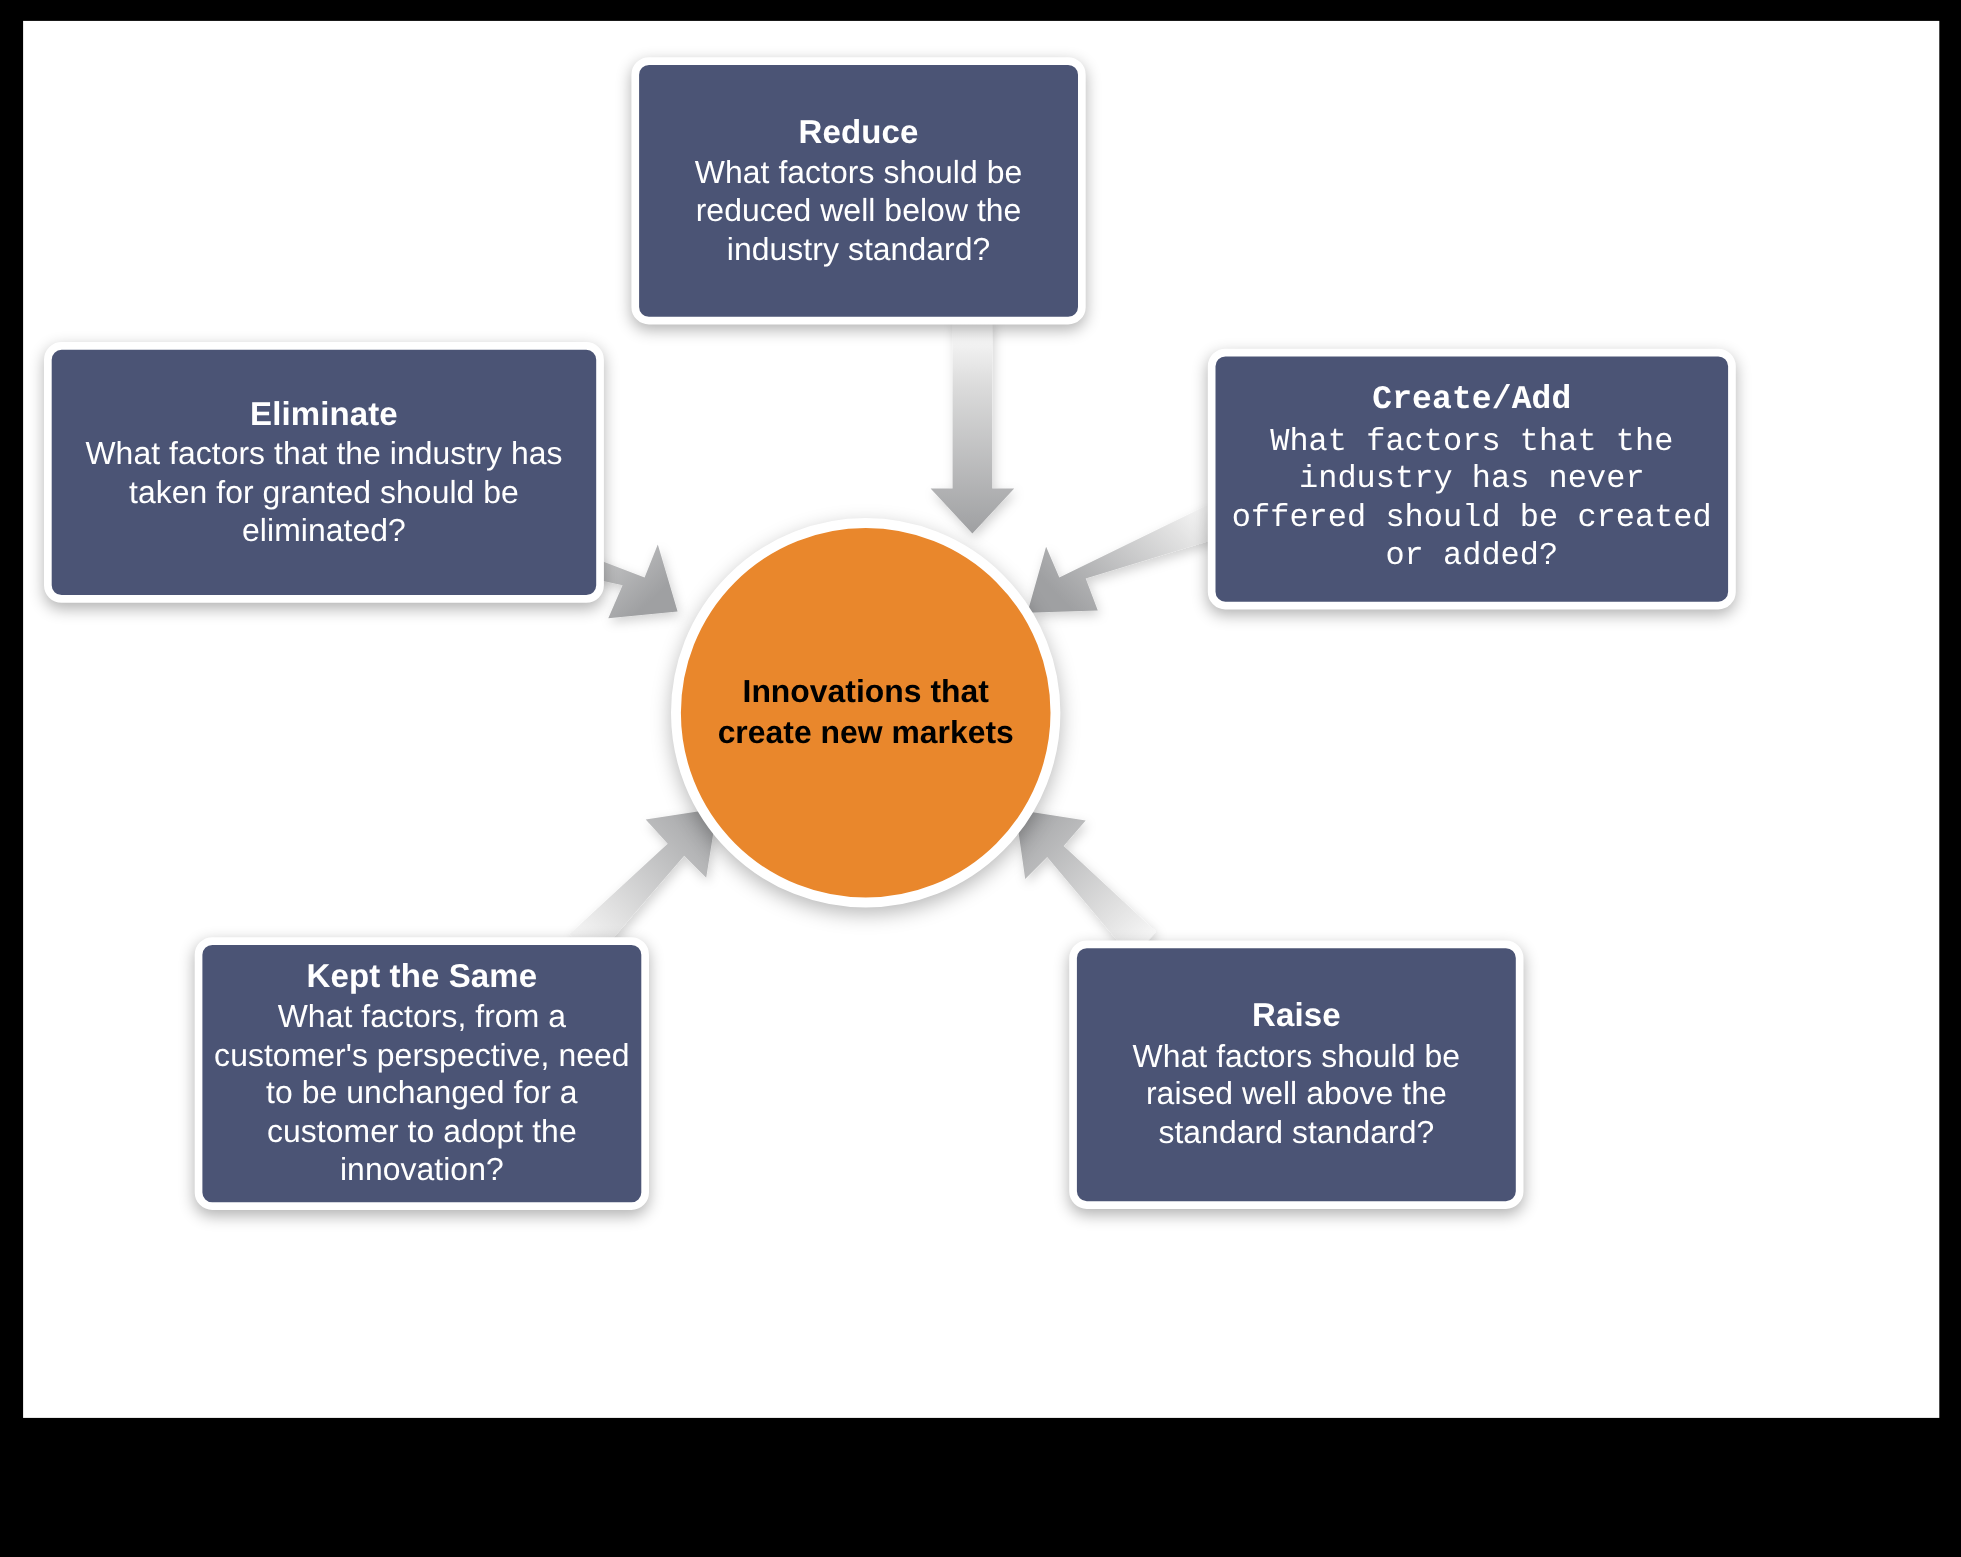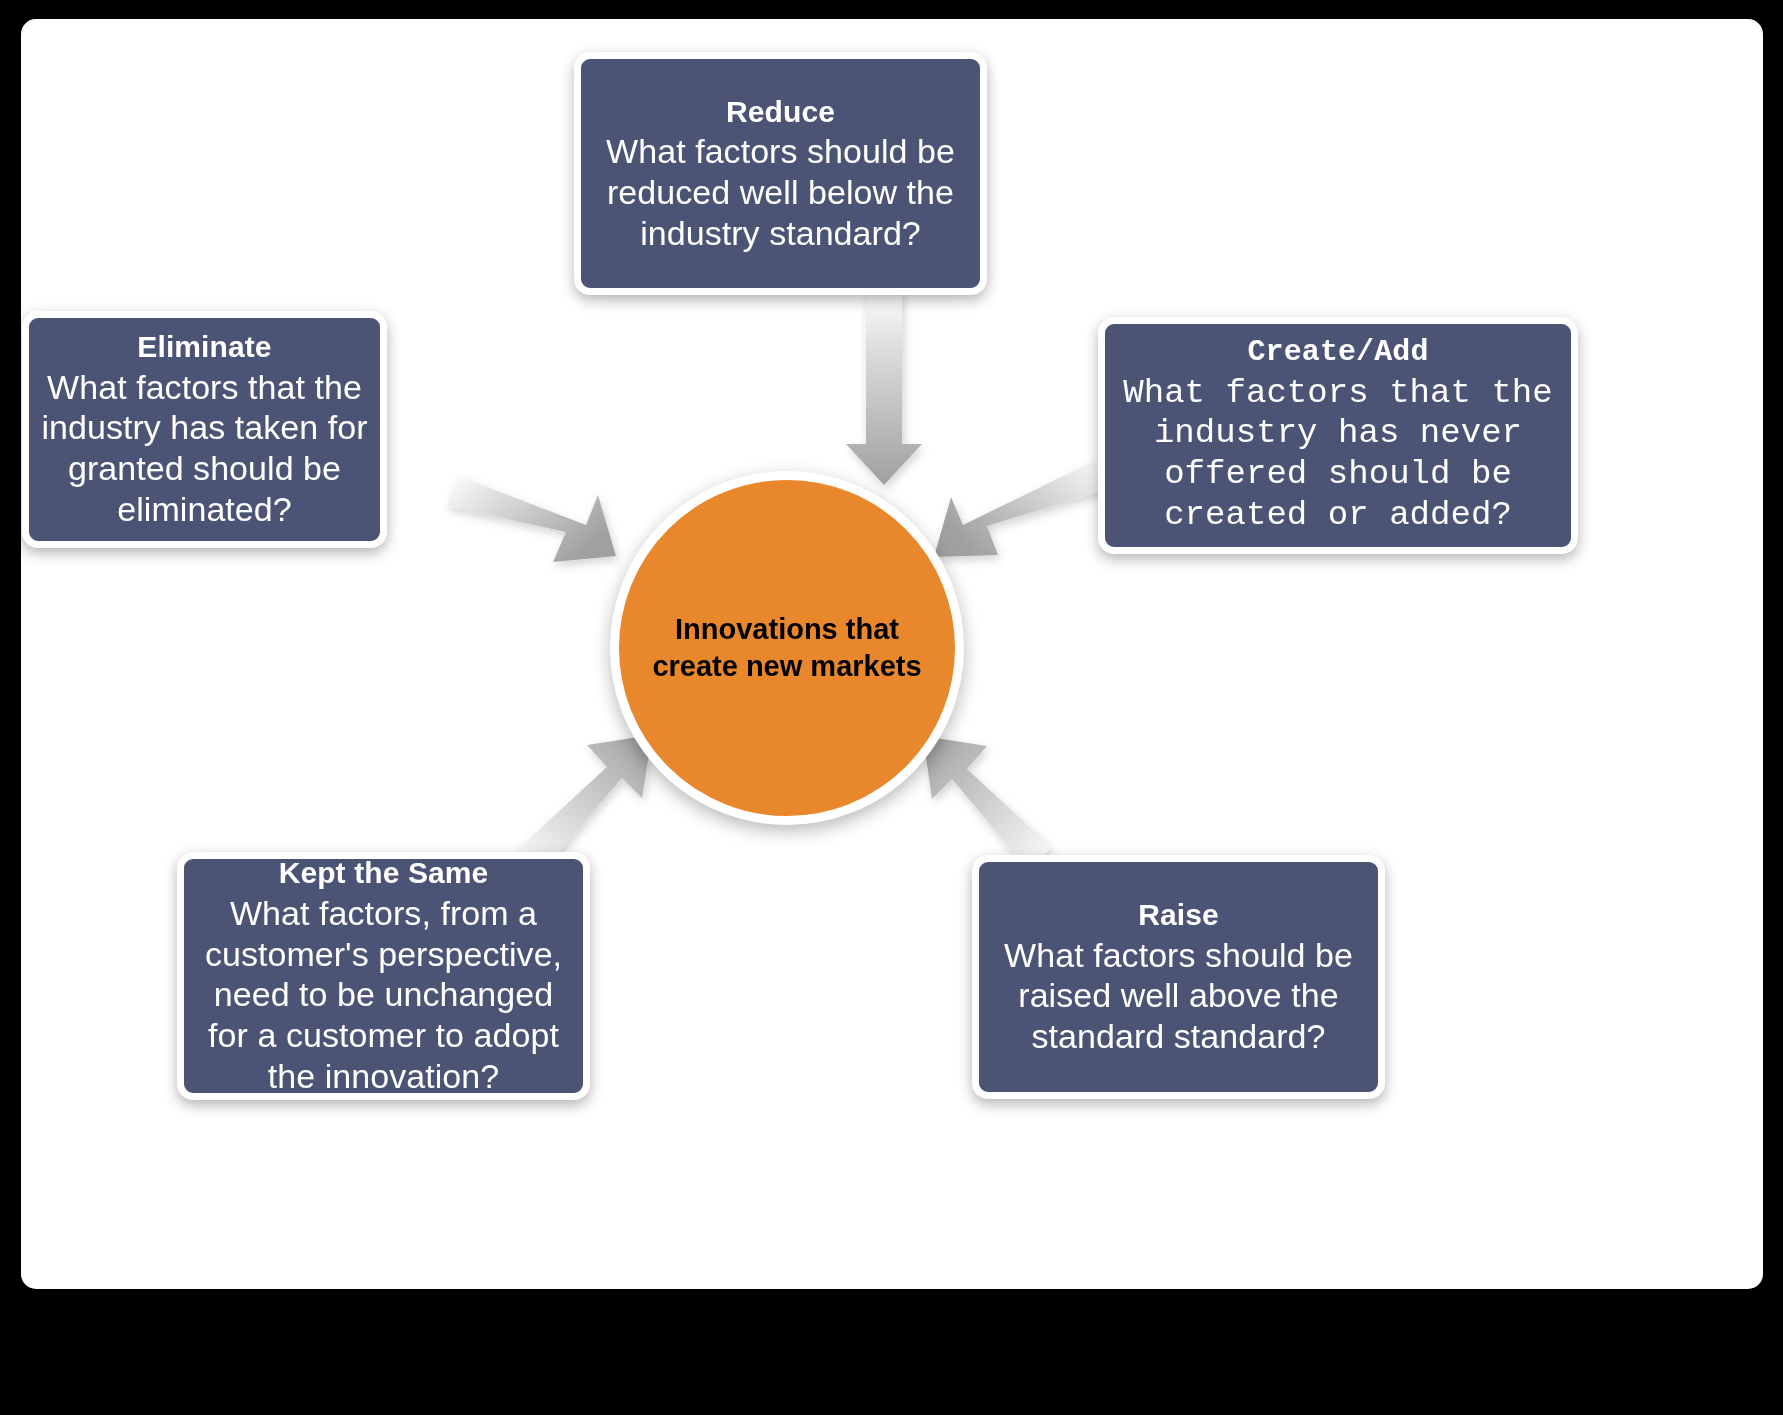--- a/index.html
+++ b/index.html
@@ -23,21 +23,20 @@
     background: #000000;
   }
   #canvas {
     position: absolute;
     left: 21px;
     top: 19px;
     width: 1742px;
     height: 1270px;
     background: #ffffff;
     overflow: hidden;
-    border-radius: 15px;
   }
 
   
   #arrow-layer {
     position: absolute;
     left: 0; top: 0;
     width: 1742px;
     height: 1270px;
     pointer-events: none;
   }
@@ -59,29 +58,29 @@
     padding: 6px 10px;
   }
   .node-title {
     font-weight: bold;
     font-size: 30px;
     line-height: 1.18;
     letter-spacing: 0.1px;
     margin-bottom: 2px;
   }
   .node-body {
-    font-size: 34px;
+    font-size: 29px;
     line-height: 1.20;
     font-weight: normal;
     letter-spacing: 0.05px;
   }
 
   
   #node-reduce     { left: 553px;  top: 33px;   width: 413px;  height: 243px; }
-  #node-eliminate  { left: 1px;   top: 292px;  width: 365px;  height: 237px; }
+  #node-eliminate  { left: 19px;   top: 292px;  width: 509px;  height: 237px; }
   #node-create-add { left: 1077px; top: 298px;  width: 480px;  height: 237px; font-family: Liberation Mono, monospace; }
   #node-kept-same  { left: 156px;  top: 833px;  width: 413px;  height: 248px; }
   #node-raise      { left: 951px;  top: 836px;  width: 413px;  height: 244px; text-align: center; }
 
   
   #center-circle {
     position: absolute;
     left: 589px;
     top: 452px;
     width: 354px;

